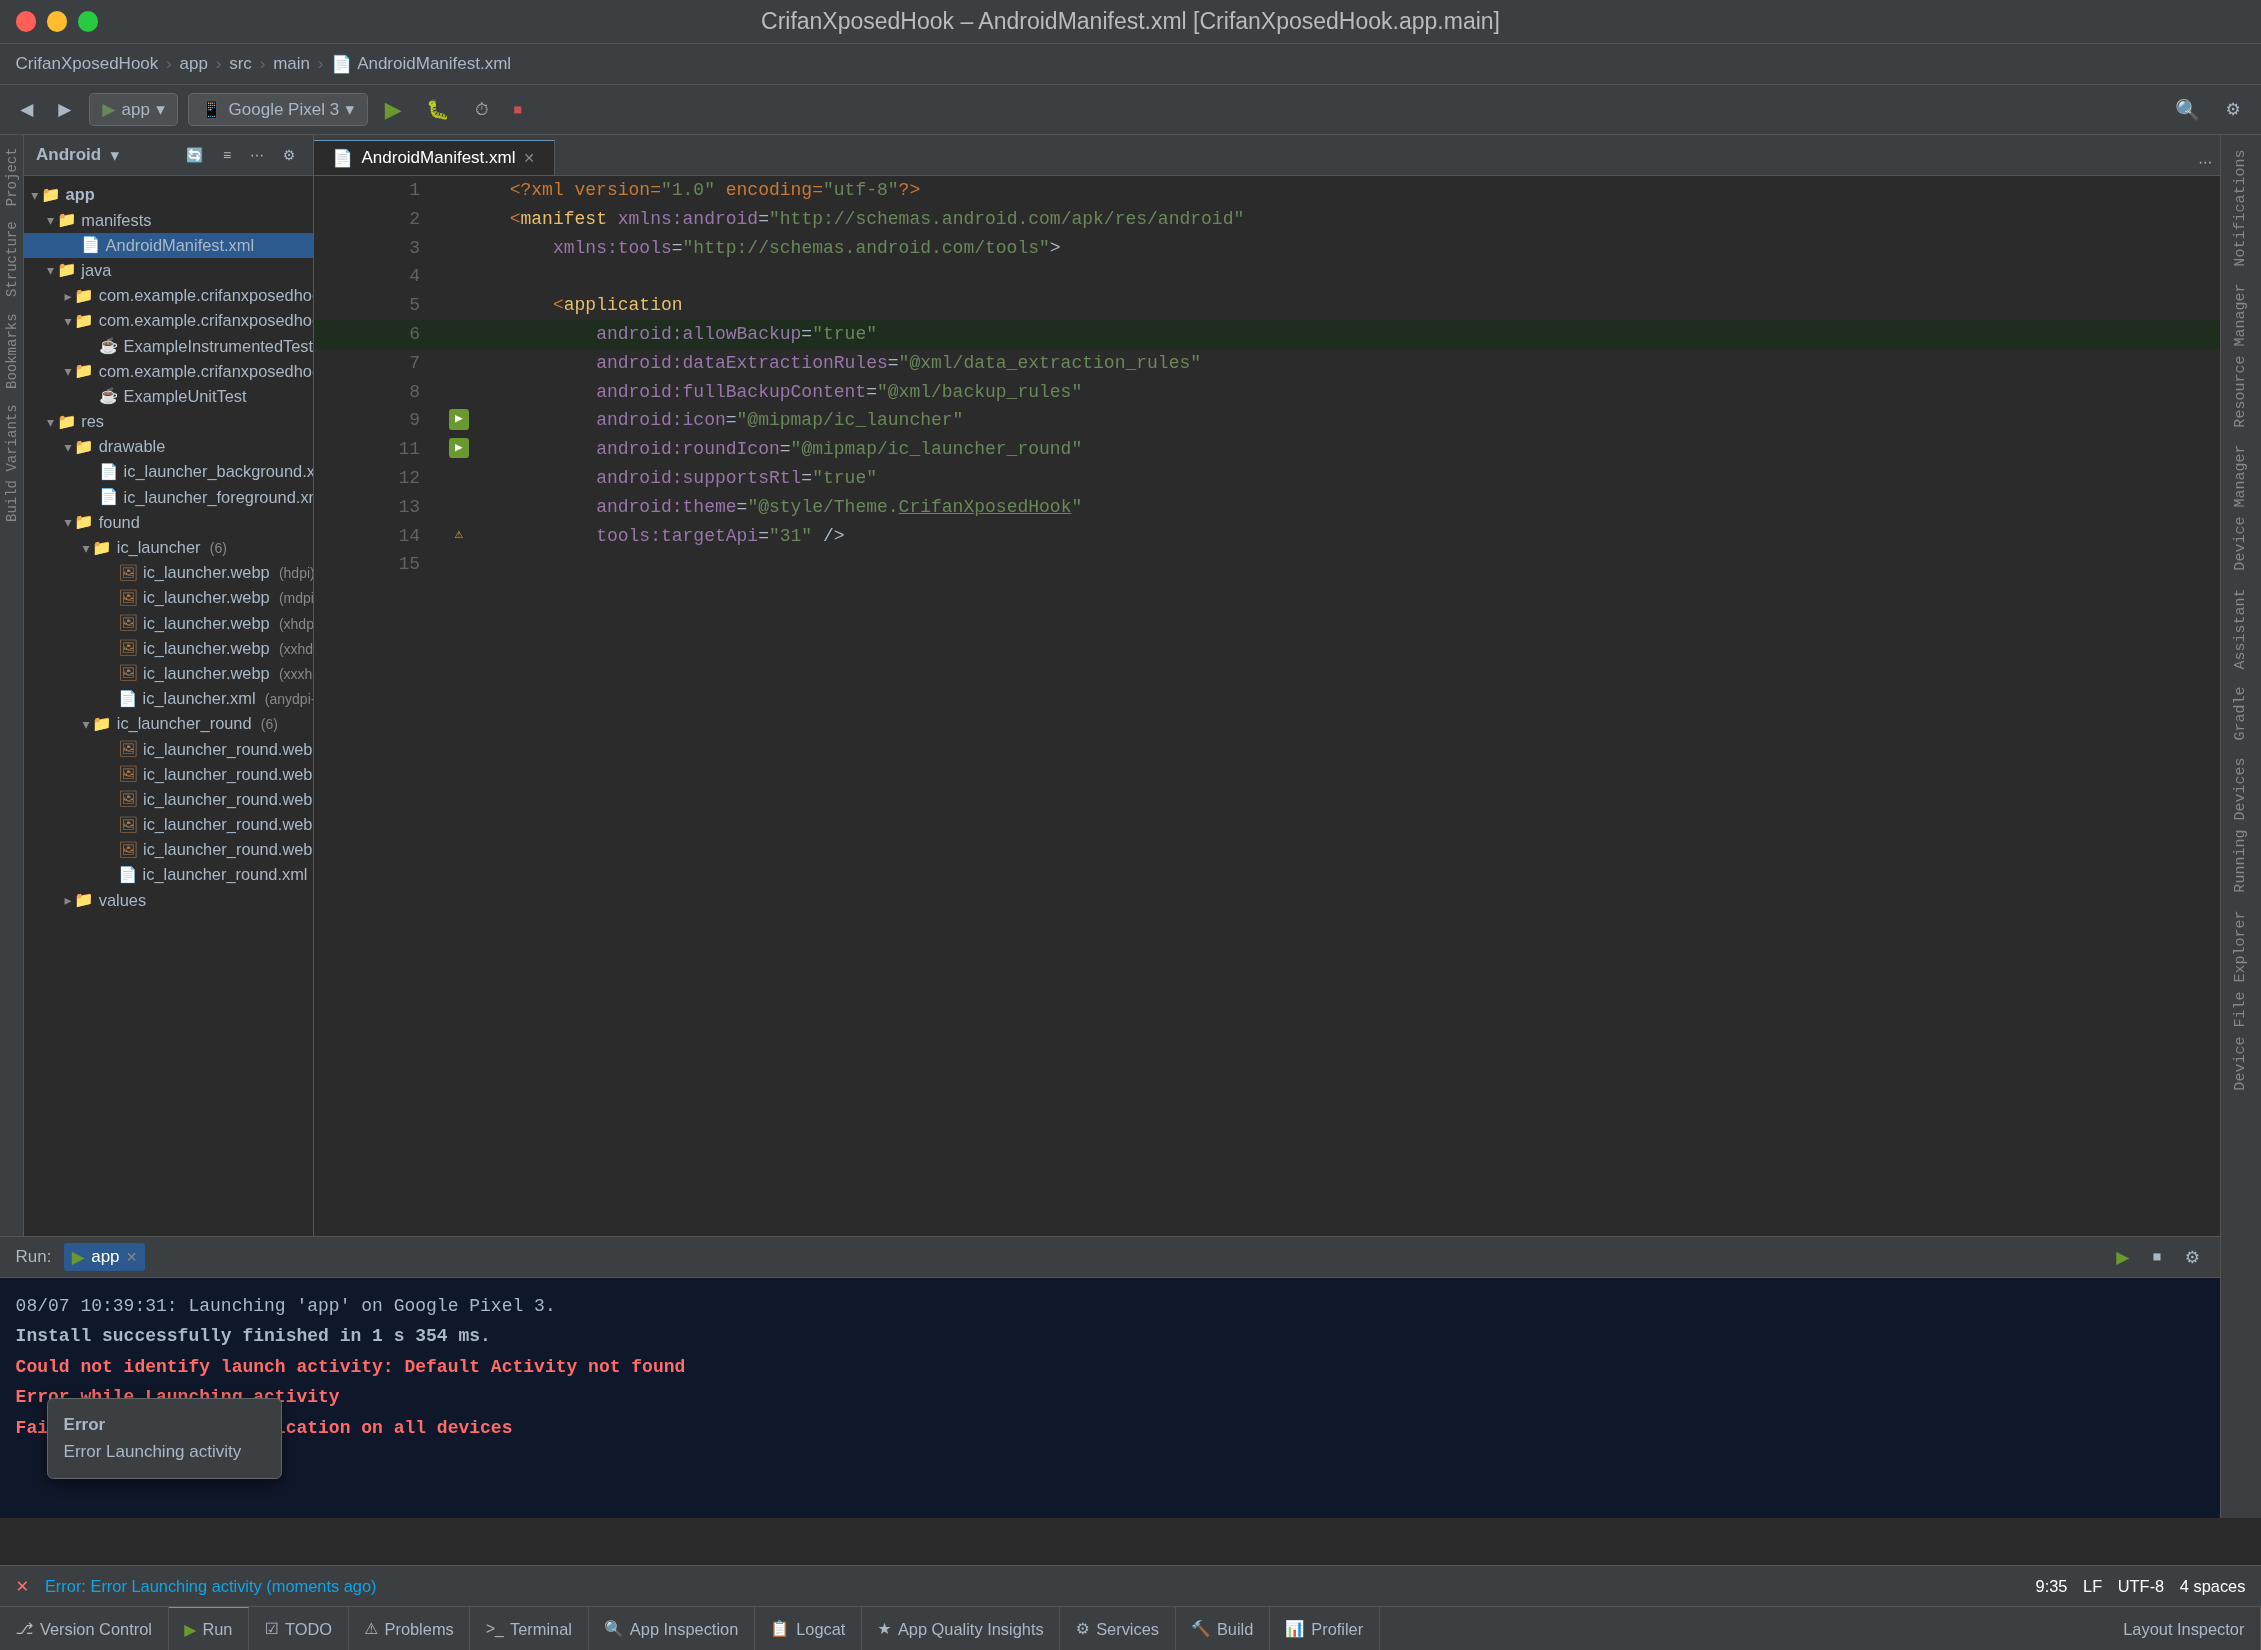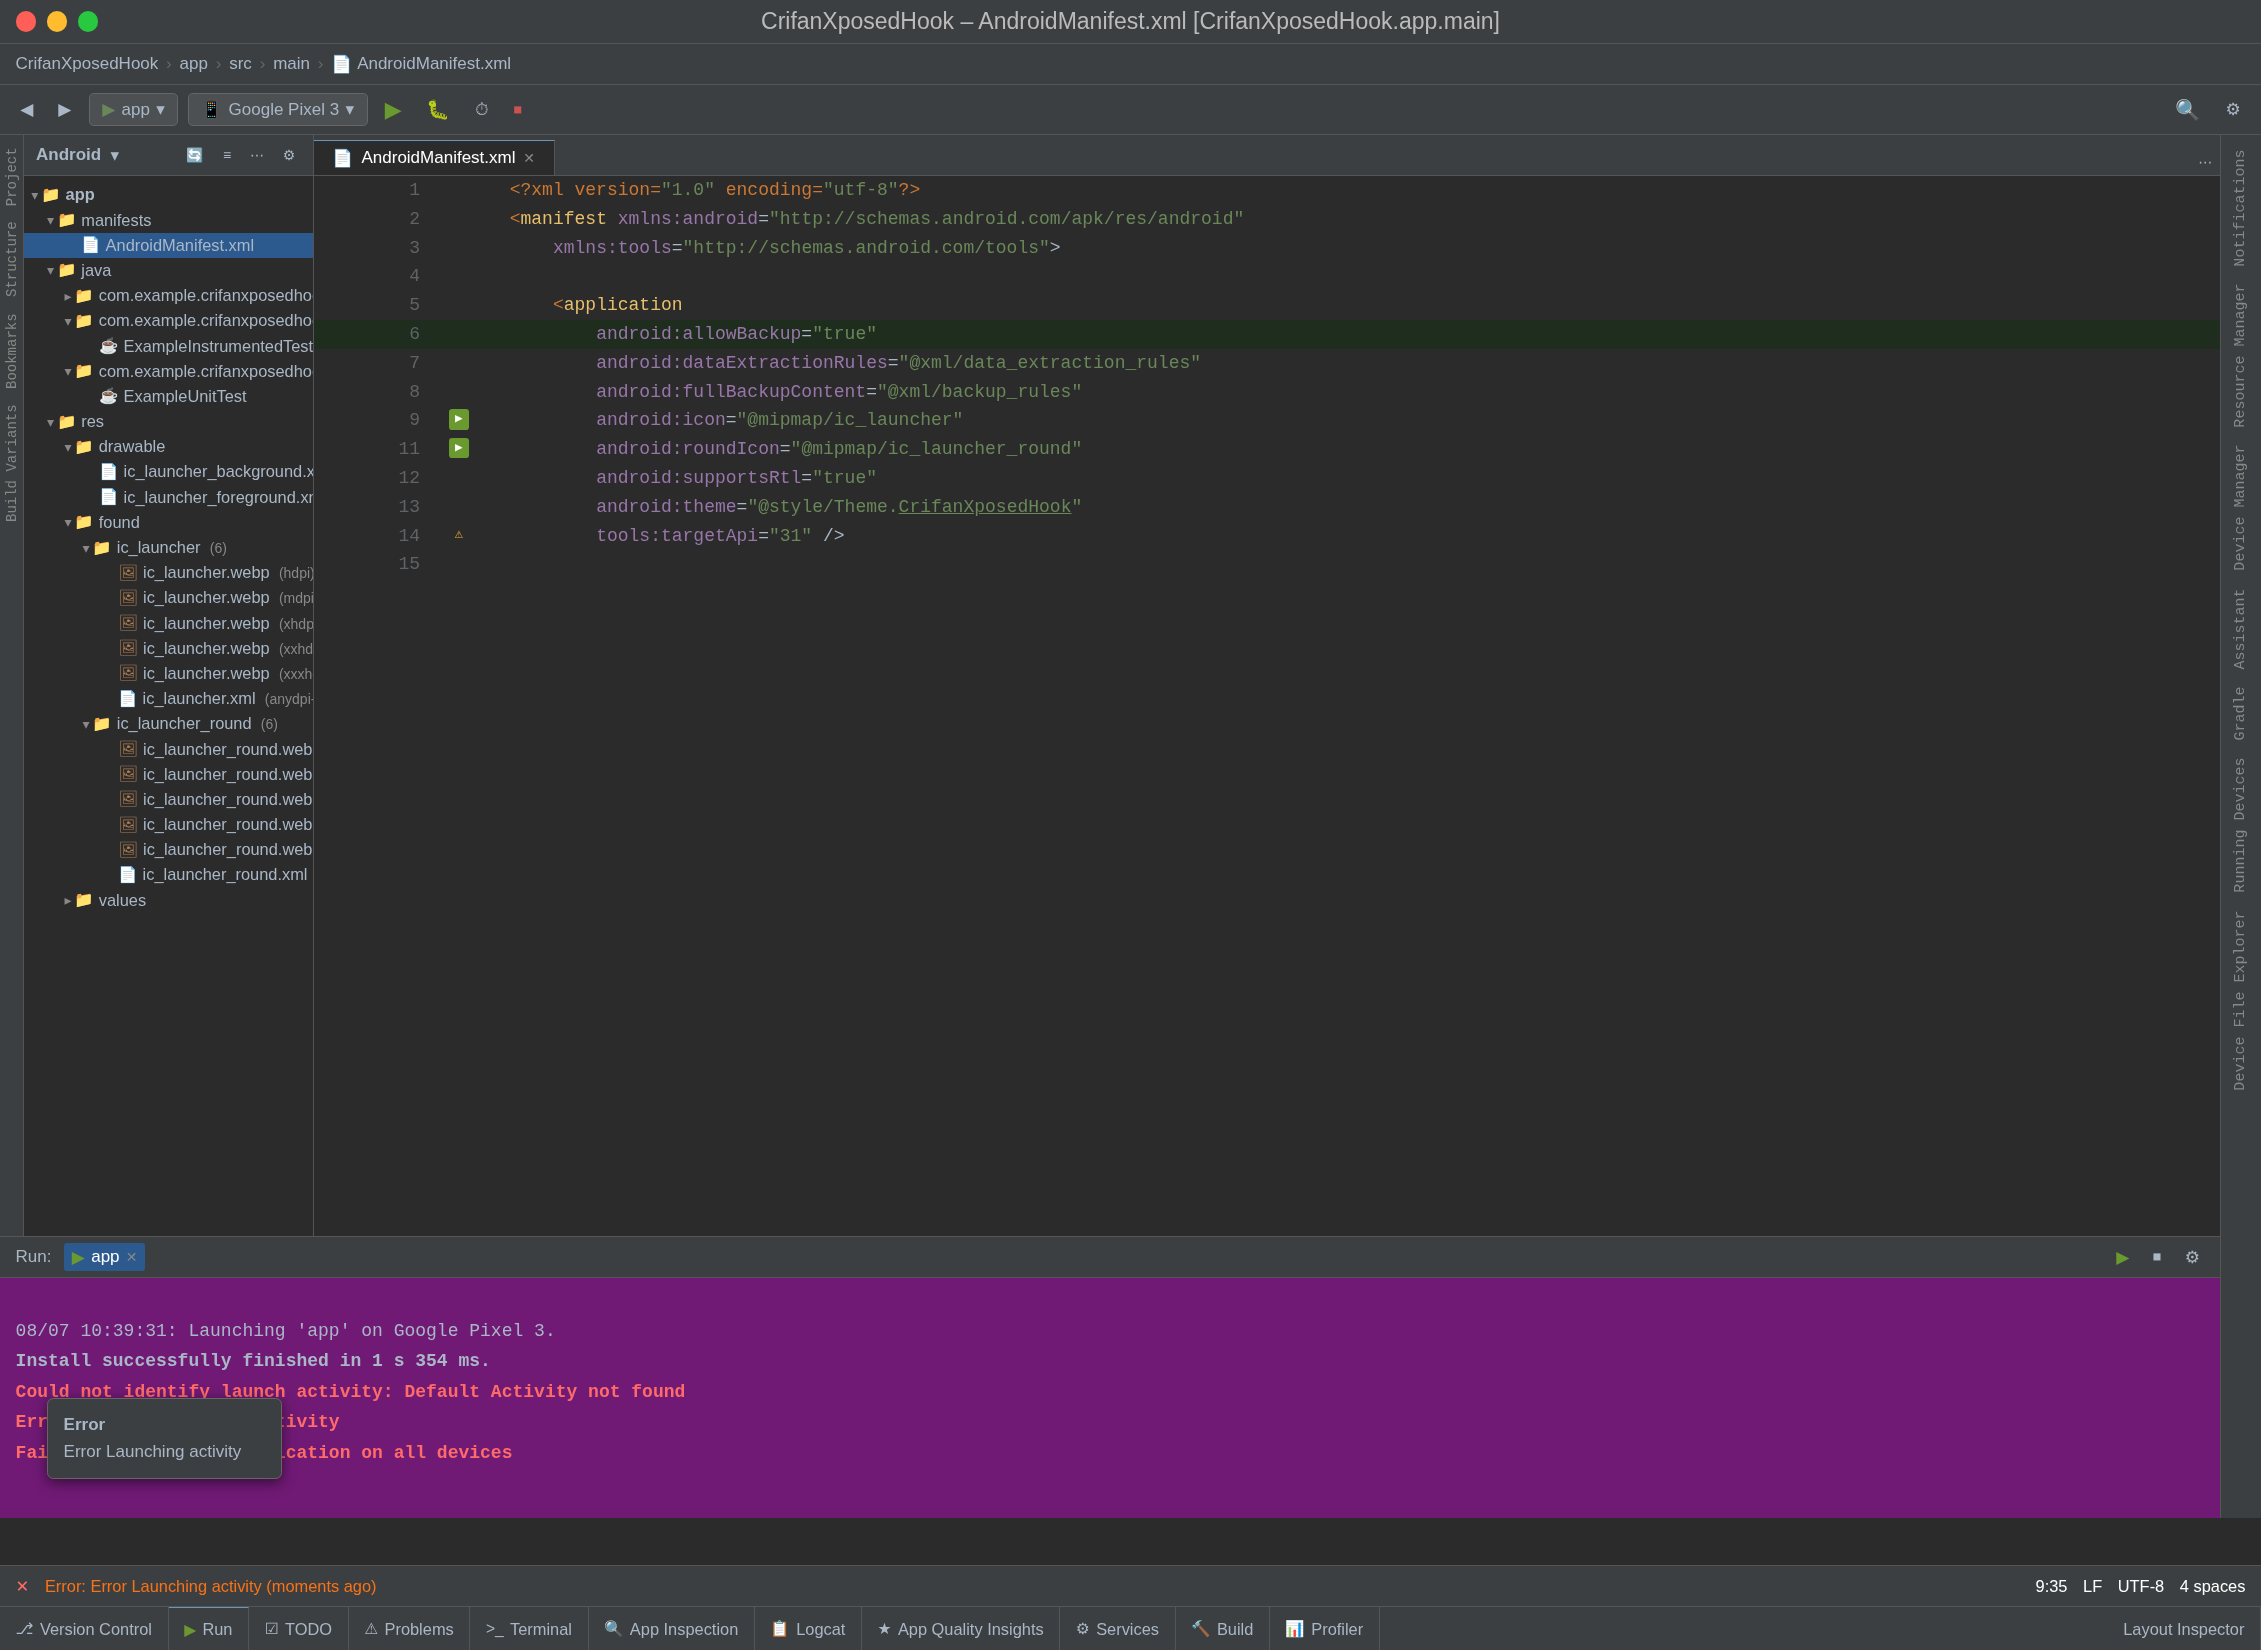--- a/index.html
+++ b/index.html
@@ -240,25 +240,24 @@
       color: #6897bb;
       border-bottom: 1.6px solid #6897bb;
     }
 
     
     #run-panel {
       position: absolute;
       bottom: 133px;
       left: 0; right: 0;
       height: 282px;
-      background: #701a75;
+      background: #0f172a;
       border-top: 1.6px solid #555;
       display: flex;
       flex-direction: column;
-      gap: 25px;
     }
     #run-header {
       height: 41px;
       background: #3c3f41;
       display: flex;
       align-items: center;
       padding: 0 15.6px;
       border-bottom: 0.8px solid #555;
       gap: 12.5px;
       font-family: sans-serif;
@@ -902,20 +901,20 @@
     <div style="flex:1;"></div>
     <div class="bottom-tool">
       <span>Layout Inspector</span>
     </div>
   </div>
 </div>
 
 <div id="bottom-status" style="position:absolute;bottom:45px;left:0;right:0;height:41px;background:#3c3f41;
   display:flex;align-items:center;padding:0 15.6px;border-top:0.8px solid #555;gap:15.6px;font-family:sans-serif;font-size:16.4px;">
   <span style="color:#ff6b68;">✕</span>
-  <span style="color:#f97316;">Error: Error Launching activity (moments ago)</span>
+  <span style="color:#0ea5e9;">Error: Error Launching activity (moments ago)</span>
   <div style="flex:1;"></div>
   <span>9:35</span>
   <span>LF</span>
   <span>UTF-8</span>
   <span>4 spaces</span>
 </div>
 
 
 </body></html>

